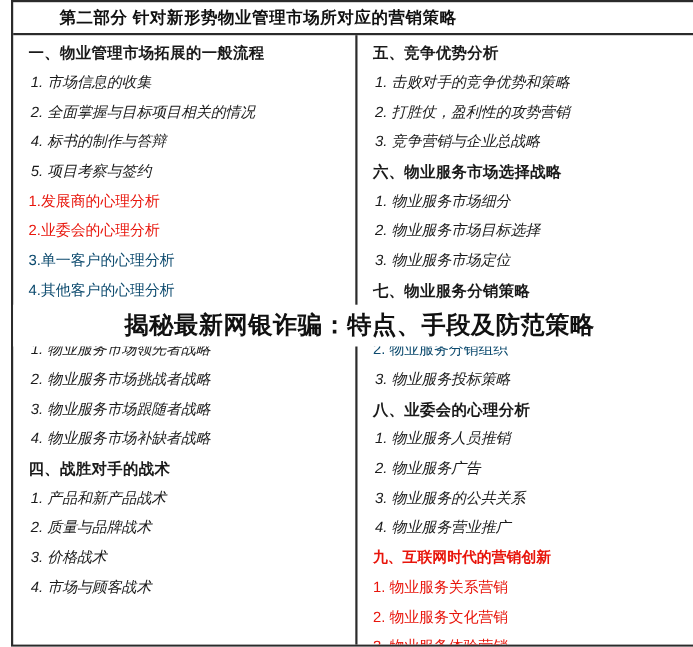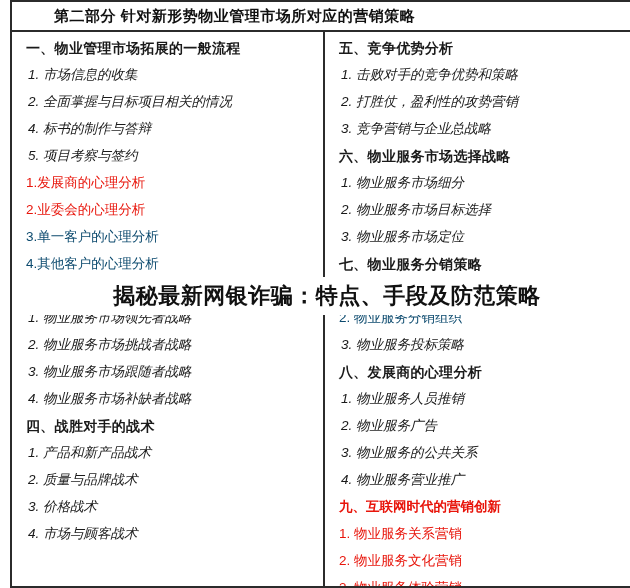--- a/index.html
+++ b/index.html
@@ -133,21 +133,21 @@
         <div class="entry sub">2. 打胜仗，盈利性的攻势营销</div>
         <div class="entry sub">3. 竞争营销与企业总战略</div>
         <div class="entry head">六、物业服务市场选择战略</div>
         <div class="entry sub">1. 物业服务市场细分</div>
         <div class="entry sub">2. 物业服务市场目标选择</div>
         <div class="entry sub">3. 物业服务市场定位</div>
         <div class="entry head">七、物业服务分销策略</div>
         <div class="entry sub">1. 物业服务分销渠道</div>
         <div class="entry faded">2. 物业服务分销组织</div>
         <div class="entry sub">3. 物业服务投标策略</div>
-        <div class="entry head">八、发展商的心理分析</div>
+        <div class="entry head">八、业委会的心理分析</div>
         <div class="entry sub">1. 物业服务人员推销</div>
         <div class="entry sub">2. 物业服务广告</div>
         <div class="entry sub">3. 物业服务的公共关系</div>
         <div class="entry sub">4. 物业服务营业推广</div>
         <div class="entry redhead">九、互联网时代的营销创新</div>
         <div class="entry red">1. 物业服务关系营销</div>
         <div class="entry red">2. 物业服务文化营销</div>
         <div class="entry red">3. 物业服务体验营销</div>
       </div>
   </div>

